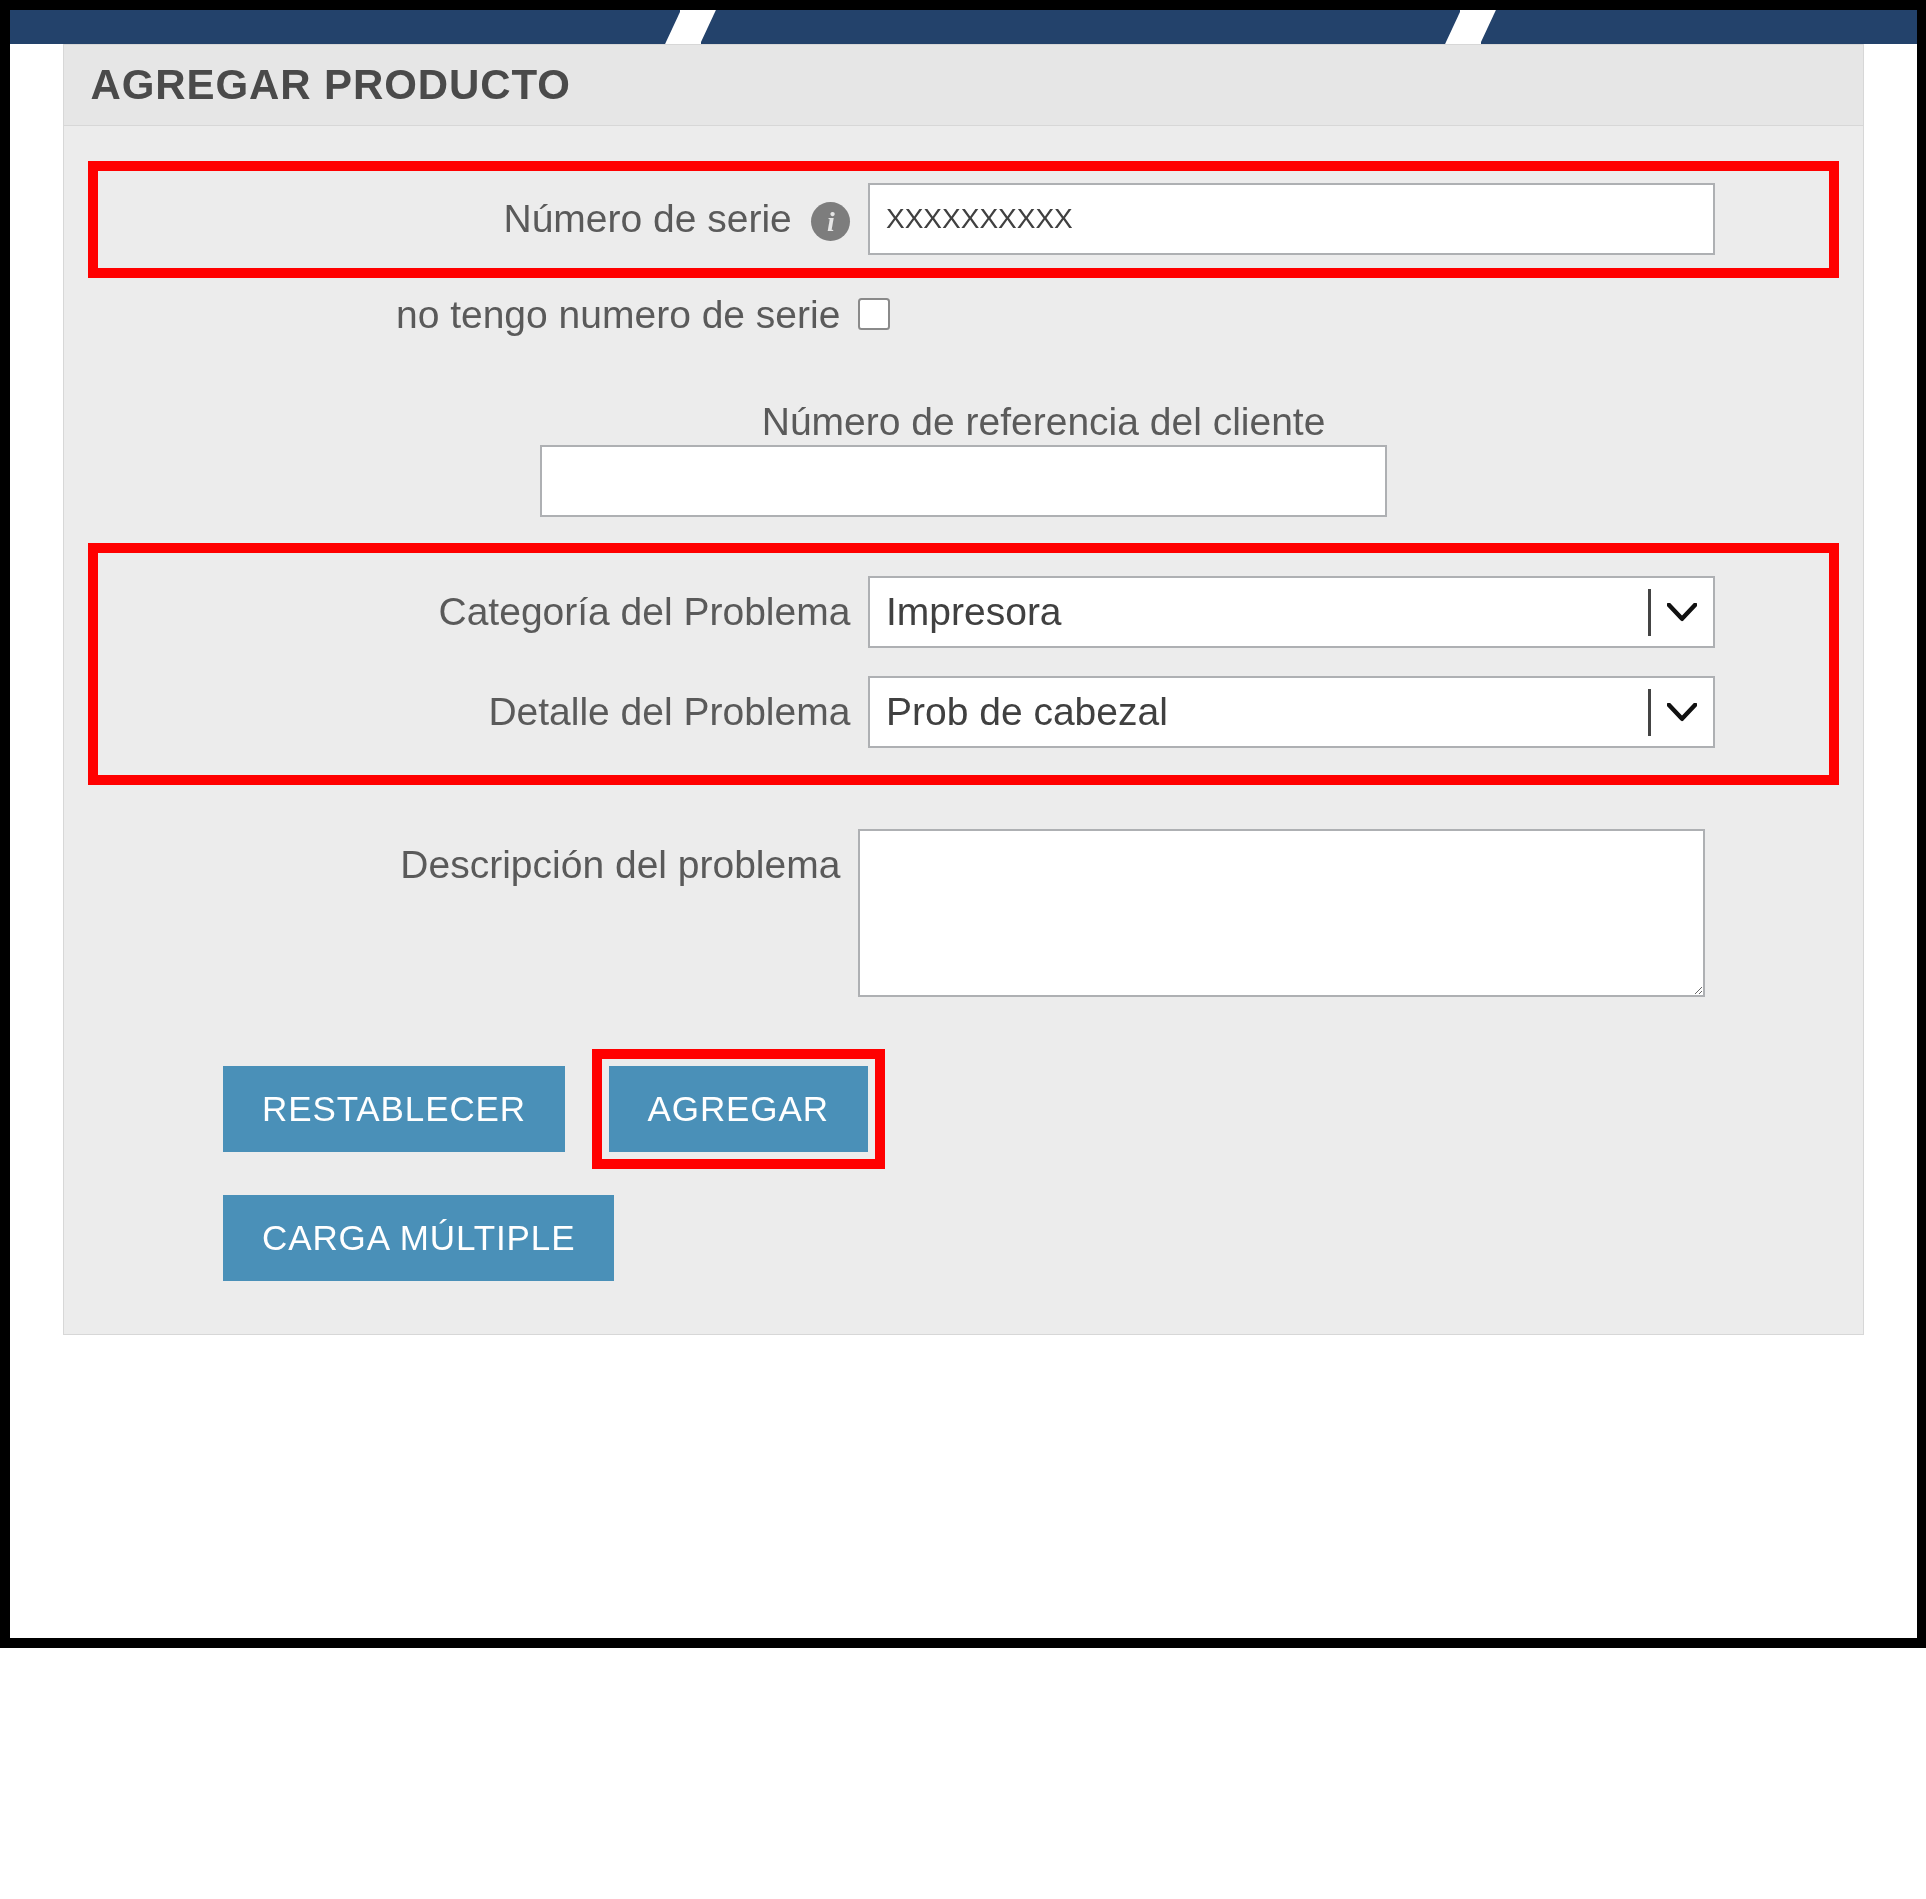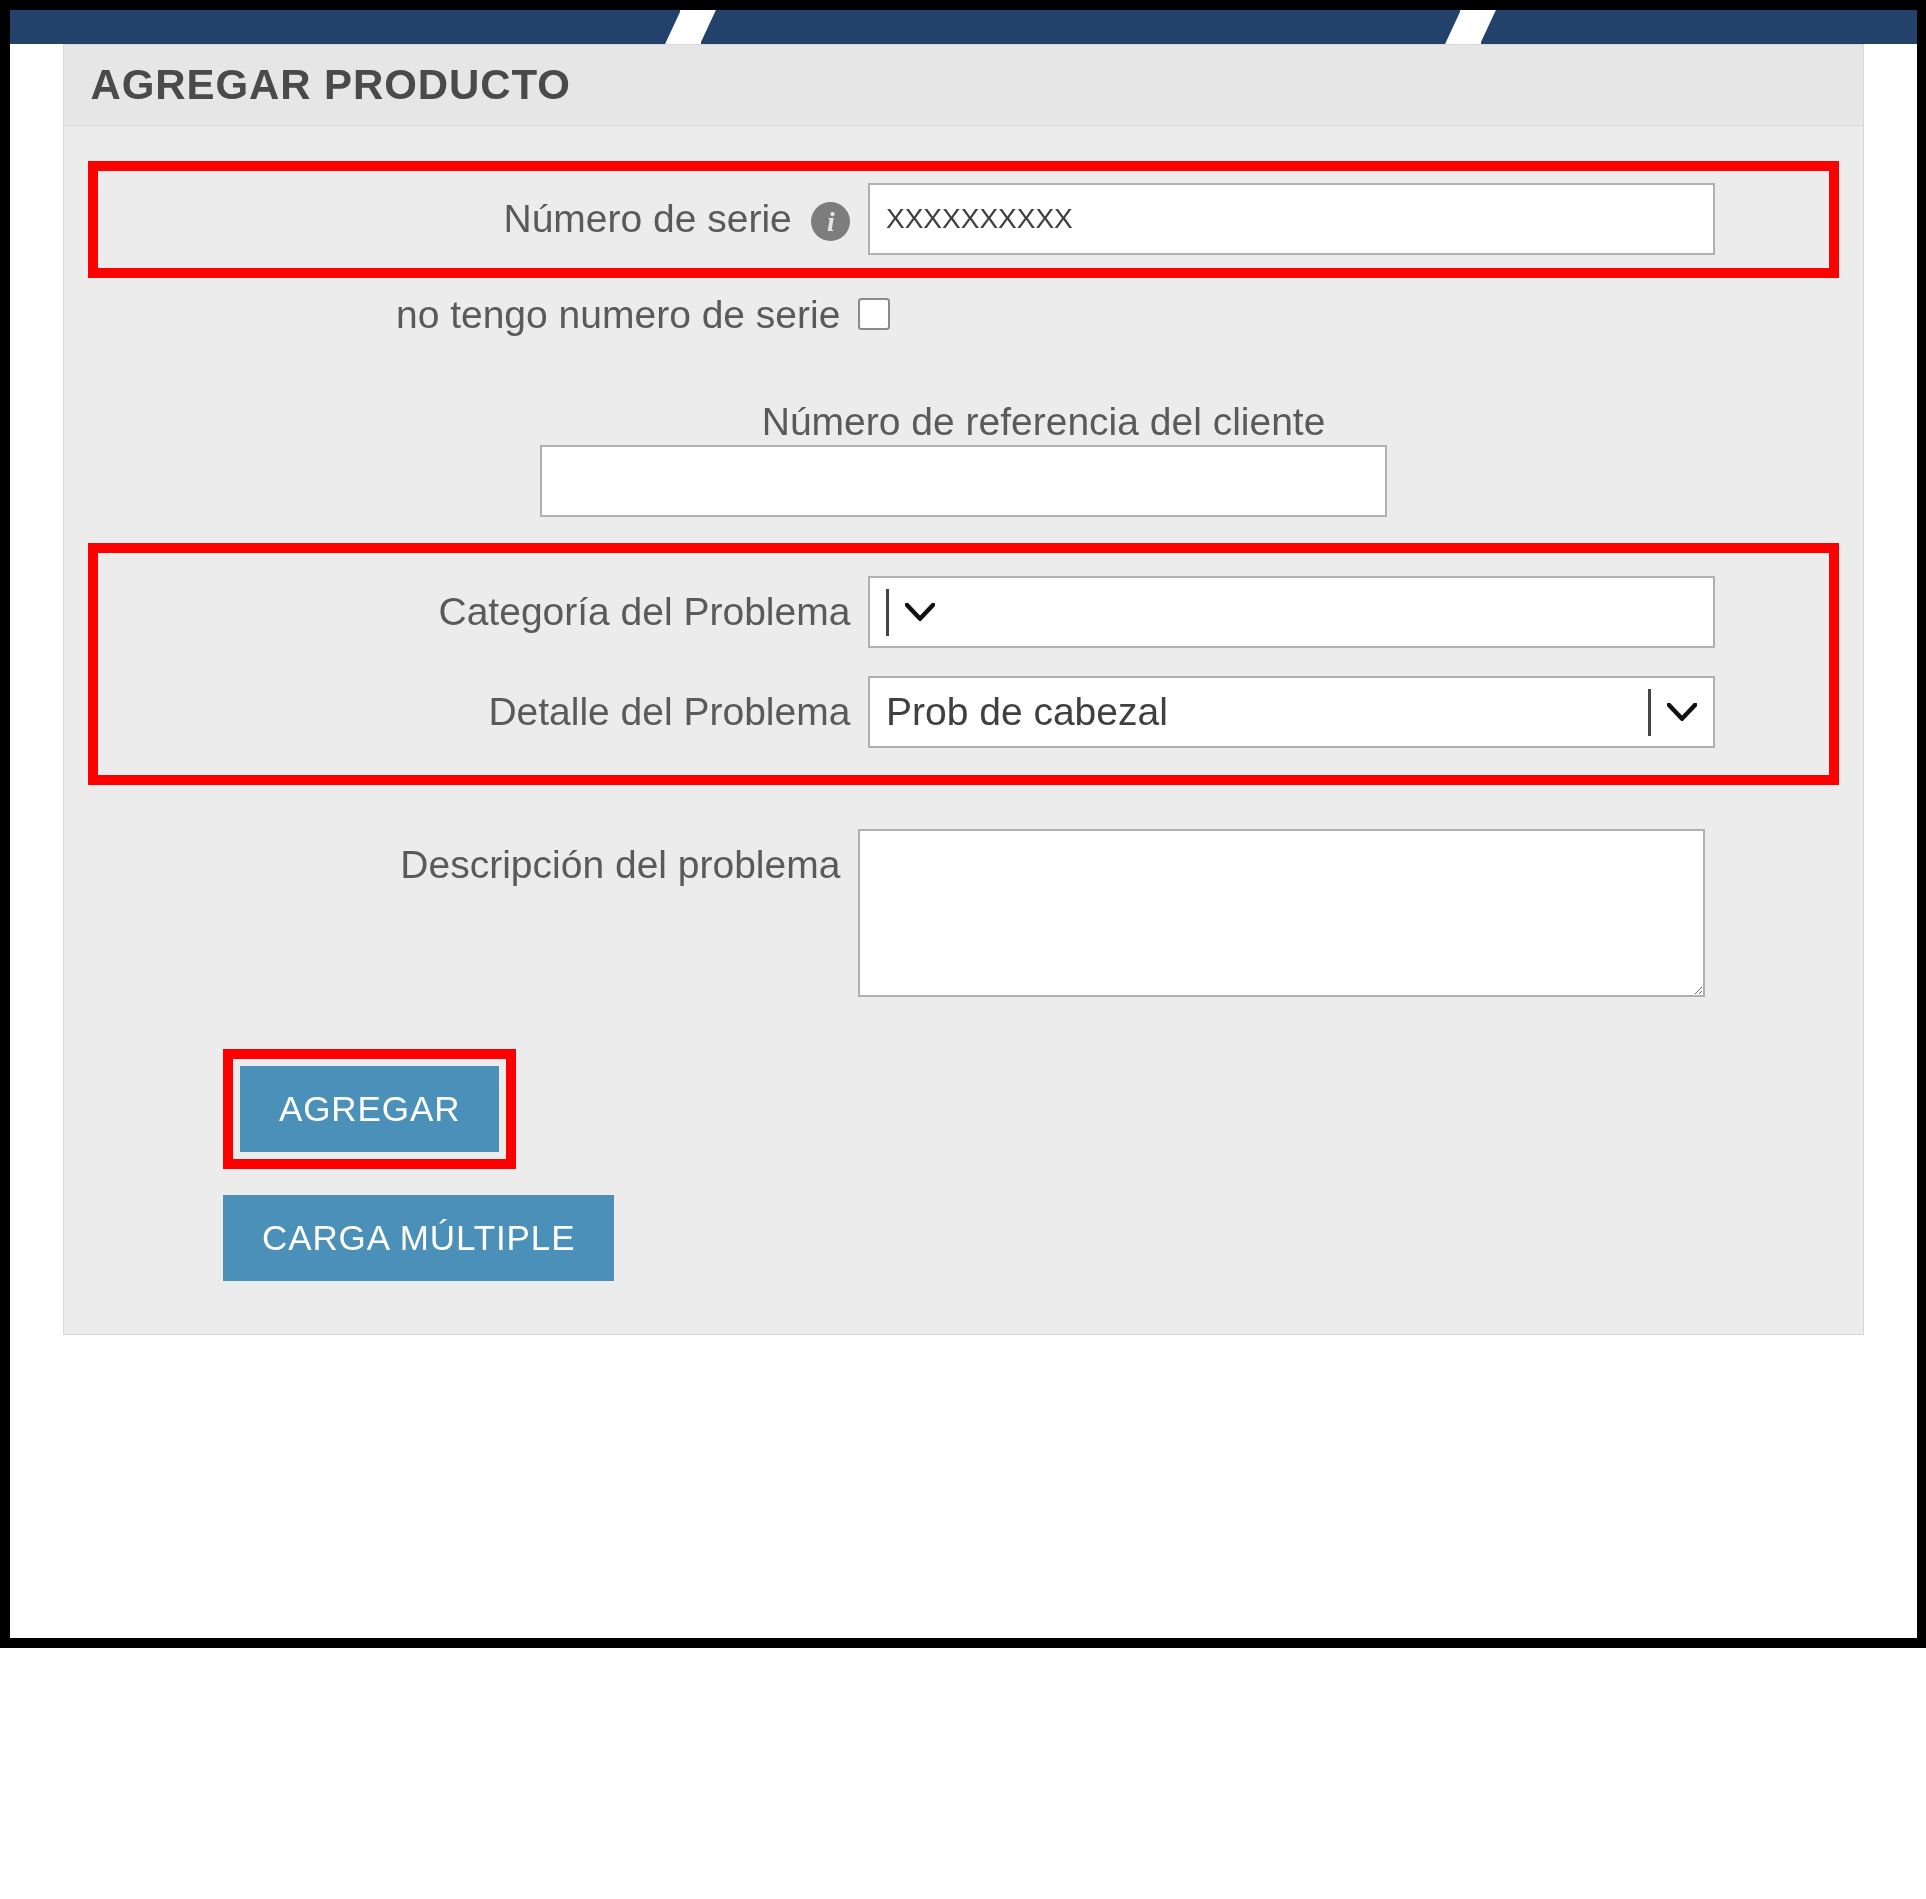--- a/index.html
+++ b/index.html
@@ -224,20 +224,21 @@
           <div class="field-col">
             <input type="text" class="text-input" value="" style="">
           </div>
         </div>
 
         <div id="hl-category" class="highlight">
           <div class="row">
             <div class="label-col">Categoría del Problema</div>
             <div class="field-col">
               <div class="select-like">
+                <span class="sel-text">Impresora</span>
                 <span class="sel-sep"></span>
                 <span class="sel-caret">
                   <svg width="30" height="19.4" viewBox="0 0 34 22">
                       <polyline points="2,2 17,18 32,2" fill="none" stroke="#111" stroke-width="5" stroke-linecap="round" stroke-linejoin="round"></polyline>
                     </svg>
                 </span>
               </div>
             </div>
           </div>
           <div class="row">
@@ -257,20 +258,21 @@
         </div>
 
         <div id="row-desc" class="row">
           <div class="label-col">Descripción del problema</div>
           <div class="field-col">
             <textarea class="text-area" style=""></textarea>
           </div>
         </div>
 
         <div class="btn-row">
+          <button class="btn">RESTABLECER</button>
           <span class="highlight tight">
             <button class="btn">AGREGAR</button>
           </span>
         </div>
 
         <div class="btn-row2">
           <button class="btn">CARGA MÚLTIPLE</button>
         </div>
 
       </div>

